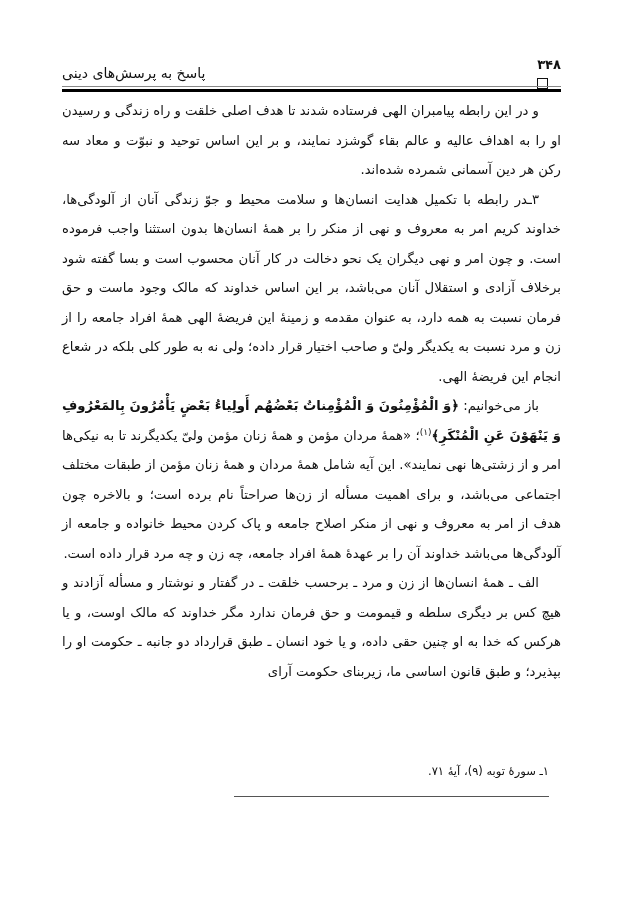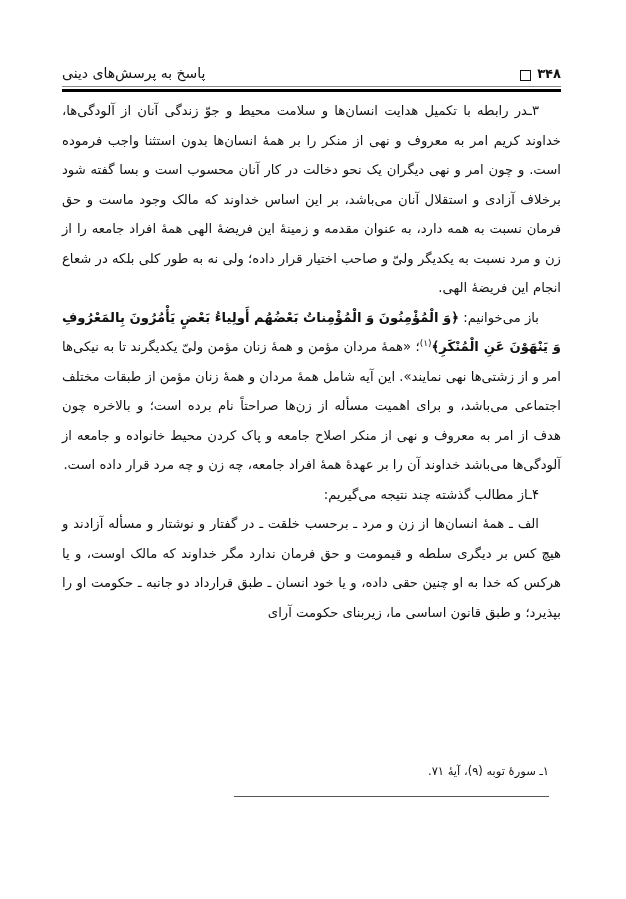--- a/index.html
+++ b/index.html
@@ -6,21 +6,21 @@
   body {
     width: 626px; height: 899px; position: relative; overflow: hidden;
     font-family: "DejaVu Sans", sans-serif; color: #111;
   }
   .page { position: absolute; left: 62px; top: 0; width: 499px; height: 899px; direction: rtl; }
   .header {
     position: absolute; top: 62px; left: 0; right: 0; height: 22px;
     display: flex; justify-content: space-between; align-items: center;
     font-size: 12.5px;
   }
-  .header-right { display: flex; align-items: flex-end; gap: 6px; }
+  .header-right { display: flex; align-items: flex-end; gap: 6px; flex-direction: column; }
   .page-box { width: 9px; height: 9px; border: 1.5px solid #111; display: inline-block; }
   .page-num { font-weight: bold; font-size: 13px; }
   .running-title { font-size: 14px; }
   .rule-thin { position: absolute; top: 86px; left: 0; right: 0; height: 1px; background: #888; }
   .rule-thick { position: absolute; top: 89px; left: 0; right: 0; height: 3px; background: #000; }
   .body-text {
     position: absolute; top: 96px; left: 0; right: 0;
     font-size: 13.2px; line-height: 29.5px; text-align: justify;
   }
   .body-text p { margin: 0; }
@@ -39,21 +39,21 @@
     <div class="header-right">
       <span class="page-num">۳۴۸</span>
       <span class="page-box"></span>
     </div>
     <div class="running-title">پاسخ به پرسش‌های دینی</div>
   </div>
   <div class="rule-thin"></div>
   <div class="rule-thick"></div>
 
   <div class="body-text">
+    <p class="indent">و در این رابطه پیامبران الهی فرستاده شدند تا هدف اصلی خلقت و راه زندگی و رسیدن او را به اهداف عالیه و عالم بقاء گوشزد نمایند، و بر این اساس توحید و نبوّت و معاد سه رکن هر دین آسمانی شمرده شده‌اند.</p>
     <p class="indent"><span class="num">۳ـ</span><span>در رابطه با تکمیل هدایت انسان‌ها و سلامت محیط و جوّ زندگی آنان از آلودگی‌ها، خداوند کریم امر به معروف و نهی از منکر را بر همهٔ انسان‌ها بدون استثنا واجب فرموده است. و چون امر و نهی دیگران یک نحو دخالت در کار آنان محسوب است و بسا گفته شود برخلاف آزادی و استقلال آنان می‌باشد، بر این اساس خداوند که مالک وجود ماست و حق فرمان نسبت به همه دارد، به عنوان مقدمه و زمینهٔ این فریضهٔ الهی همهٔ افراد جامعه را از زن و مرد نسبت به یکدیگر ولیّ و صاحب اختیار قرار داده؛ ولی نه به طور کلی بلکه در شعاع انجام این فریضهٔ الهی.</span></p>
     <p class="indent"><span>باز می‌خوانیم: </span><span class="quran">﴿وَ الْمُؤْمِنُونَ وَ الْمُؤْمِناتُ بَعْضُهُم أَولِياءُ بَعْضٍ يَأْمُرُونَ بِالمَعْرُوفِ وَ يَنْهَوْنَ عَنِ الْمُنْكَرِ﴾</span><sup>(۱)</sup><span>؛ «همهٔ مردان مؤمن و همهٔ زنان مؤمن ولیّ یکدیگرند تا به نیکی‌ها امر و از زشتی‌ها نهی نمایند». این آیه شامل همهٔ مردان و همهٔ زنان مؤمن از طبقات مختلف اجتماعی می‌باشد، و برای اهمیت مسأله از زن‌ها صراحتاً نام برده است؛ و بالاخره چون هدف از امر به معروف و نهی از منکر اصلاح جامعه و پاک کردن محیط خانواده و جامعه از آلودگی‌ها می‌باشد خداوند آن را بر عهدهٔ همهٔ افراد جامعه، چه زن و چه مرد قرار داده است.</span></p>
-    <p class="indent"><span class="num">۴ـ</span><span>از مطالب گذشته چند نتیجه می‌گیریم:</span></p>
     <p class="indent">الف ـ همهٔ انسان‌ها از زن و مرد ـ برحسب خلقت ـ در گفتار و نوشتار و مسأله آزادند و هیچ کس بر دیگری سلطه و قیمومت و حق فرمان ندارد مگر خداوند که مالک اوست، و یا هرکس که خدا به او چنین حقی داده، و یا خود انسان ـ طبق قرارداد دو جانبه ـ حکومت او را بپذیرد؛ و طبق قانون اساسی ما، زیربنای حکومت آرای</p>
   </div>
 
   <div class="fn-rule"></div>
   <div class="footnote">۱ـ سورهٔ توبه (۹)، آیهٔ ۷۱.</div>
 </div>
 
 </body></html>

